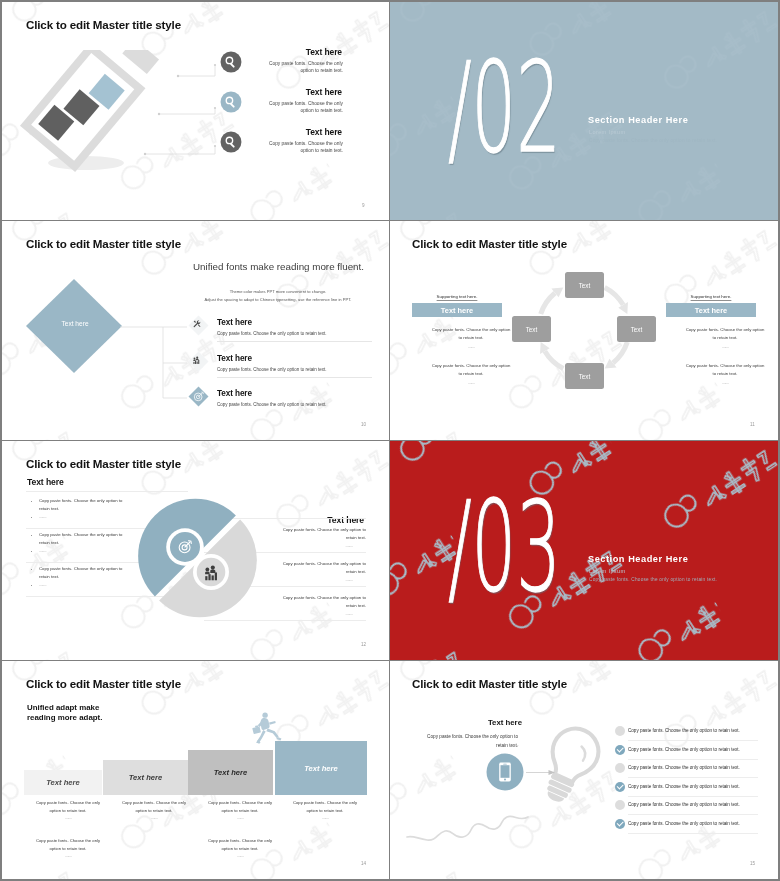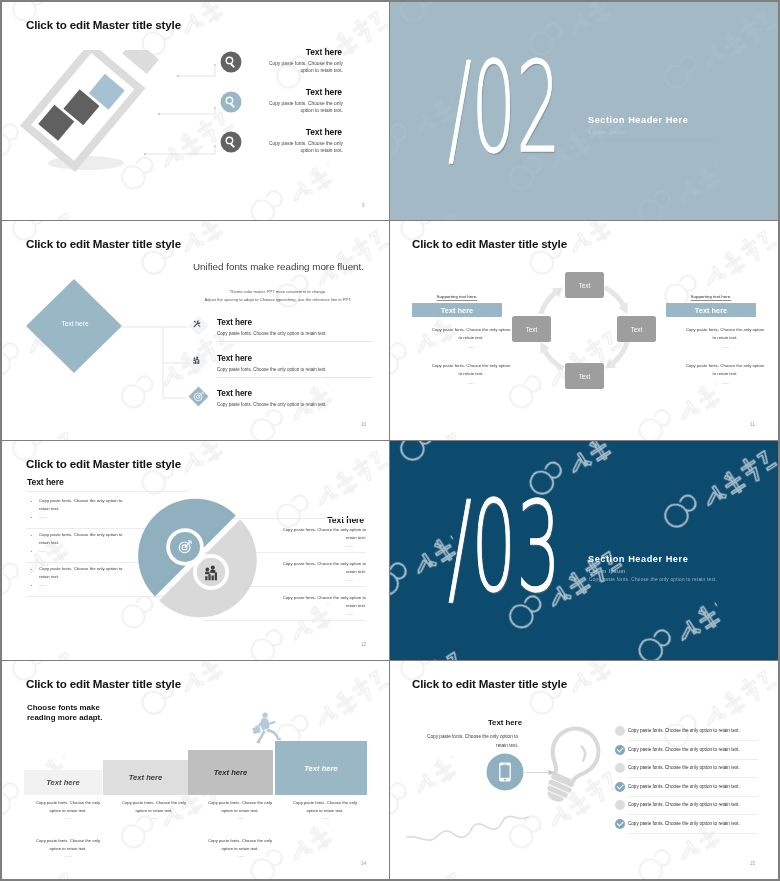--- a/index.html
+++ b/index.html
@@ -424,36 +424,36 @@
     <div class="rx r2">retain text.</div>
     <div class="rx r3">——</div>
   </div>
   <div class="rs12" style="top:187px;height:1px">
     <div class="rxline"></div>
   </div>
 
   <div class="pgnum" style="left:359px;top:201px">12</div>
 </div>
 
-<div class="slide s6" style="background:#0c4a6e">
+<div class="slide s6" style="background:#b91c1c">
   <svg class="wm" width="388" height="219" viewBox="0 0 388 219">
     <rect x="-20" y="-20" width="440" height="270" fill="url(#wm-pat-blue)"></rect>
   </svg>
   <div class="bignum" style="left:58px;top:44px">/03</div>
   <div class="sechead" style="left:198px;top:113px">Section Header Here</div>
   <div class="secsub1" style="left:199px;top:127px">Lorem Ipsum</div>
   <div class="secsub2" style="left:199px;top:136px">Copy paste fonts. Choose the only option to retain text.</div>
 </div>
 
 <div class="slide s7">
   <svg class="wm" width="387" height="218" viewBox="0 0 387 218">
     <rect x="-20" y="-20" width="440" height="270" fill="url(#wm-pat)"></rect>
   </svg>
   <div class="title" style="left:24px;top:16px">Click to edit Master title style</div>
-  <div class="lead14 a">Choose fonts make</div>
+  <div class="lead14 a">Unified adapt make</div>
   <div class="lead14 b">reading more adapt.</div>
 
   <svg style="position:absolute;left:248px;top:49px" width="36" height="38" viewBox="0 0 36 38">
     <g fill="#b5cbd8" transform="translate(2.2,1.5) scale(0.87)">
       <circle cx="14.8" cy="4.2" r="3.1"></circle>
       <path d="M12.6 7.6 C15.4 6.8 18.2 8.4 18.7 10.8 L19.9 16.0
                C20.3 17.6 19.5 19.1 18.1 19.6 L14.0 21.1 C12.6 21.6 11.1 20.8 10.7 19.4
                L9.6 14.2 C9.1 11.4 10.3 8.4 12.6 7.6 Z"></path>
       <path d="M11.6 10.2 L6.4 15.8 L8.5 17.8 L13.6 12.6 Z"></path>
       <path d="M19.4 12.5 L26.5 10.8 L27 13.2 L20 15.2 Z"></path>

